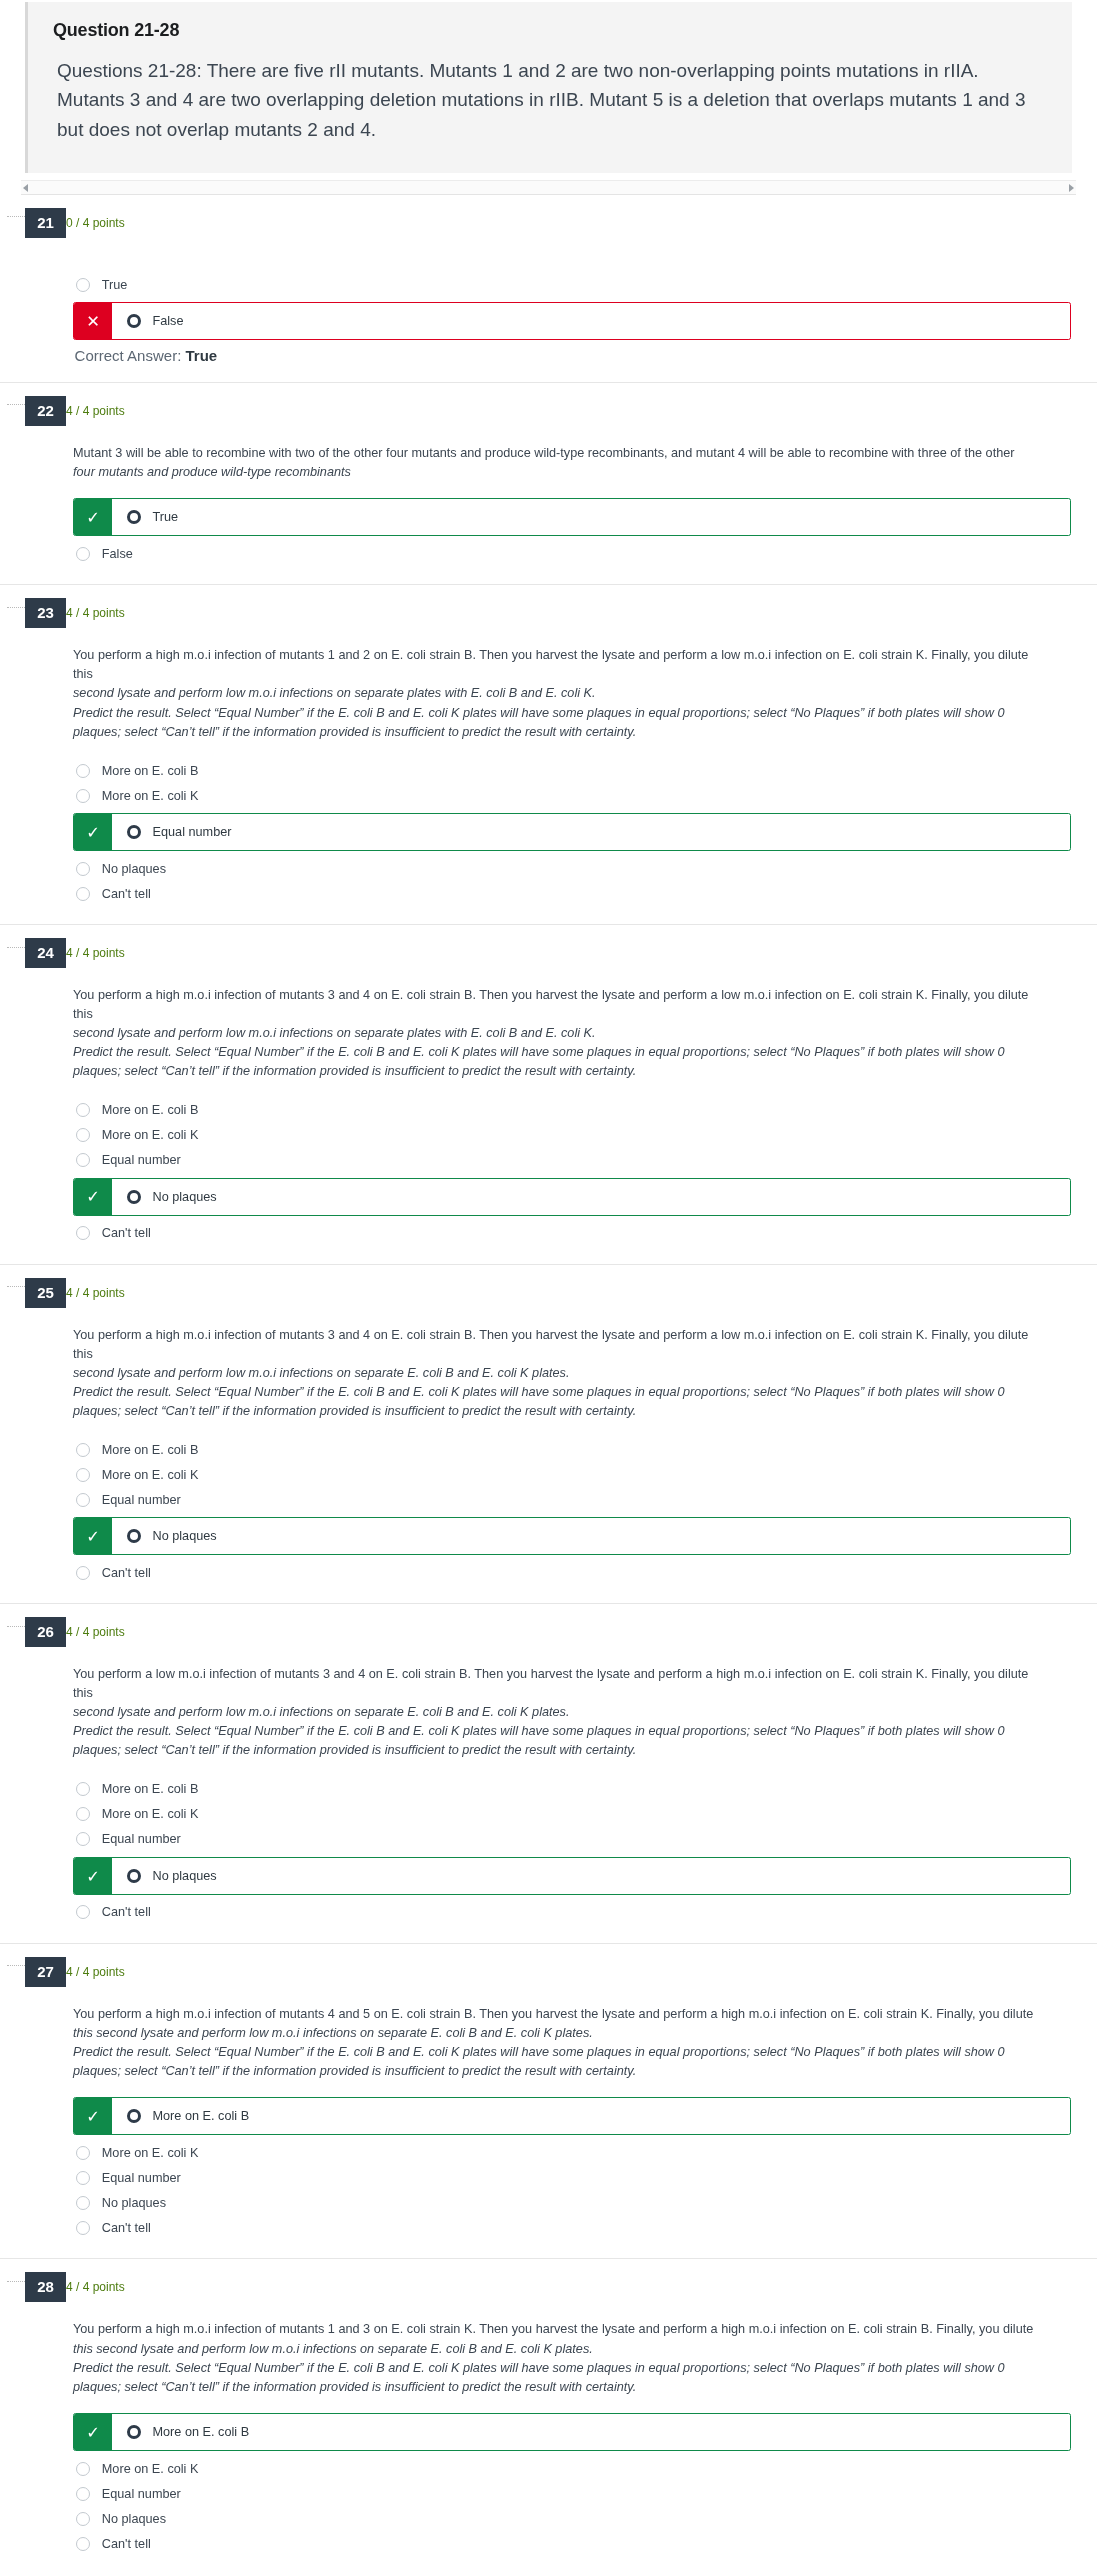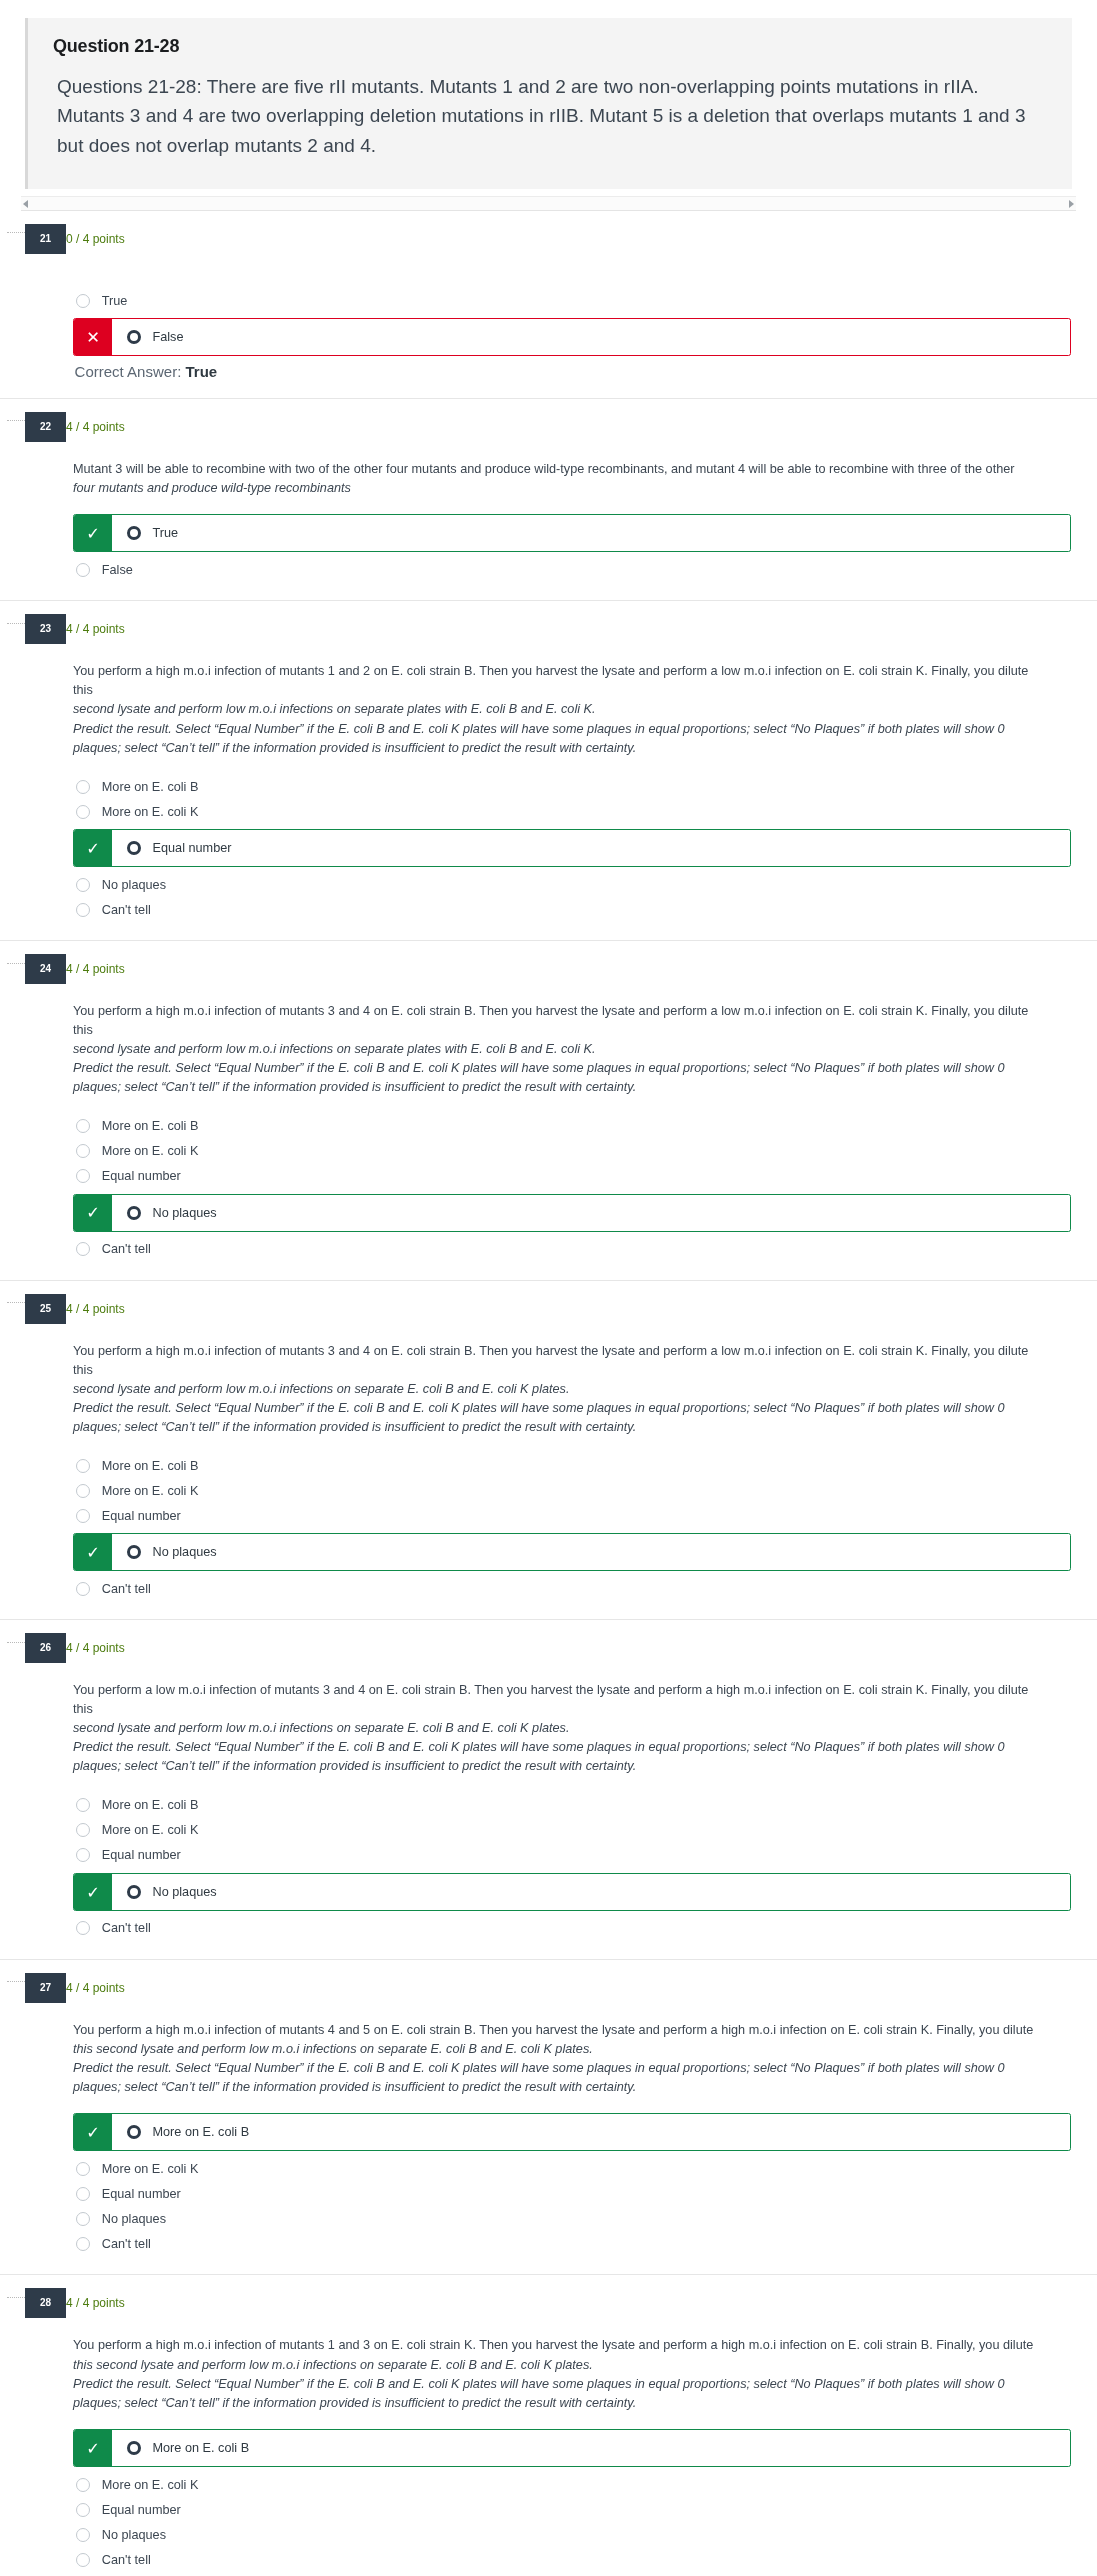--- a/index.html
+++ b/index.html
@@ -7,21 +7,21 @@
     margin: 0; padding: 0;
     background: #ffffff;
     font-family: "Liberation Sans", sans-serif;
     color: #2f3941;
   }
   body { width: 1097px; }
 
   .page { width: 1097px; position: relative; padding: 0; }
 
   
-  .intro-wrap { padding: 18px 25px 0 25px; }
+  .intro-wrap { padding: 2px 25px 0 25px; }
   .intro-box {
     background: #f4f4f4;
     border-left: 3.3px solid #d8d8d8;
     padding: 18px 25px 25px 25px;
   }
   .intro-title {
     font-size: 18px;
     font-weight: bold;
     color: #1b1d1f;
     margin: 0 0 15px 0;
@@ -65,21 +65,21 @@
   .q-dots {
     position: absolute;
     left: -18px;
     top: 50%;
     width: 18px;
     border-top: 0.8px dotted #b9b9b9;
   }
   .q-badge {
     background: #2e3b49;
     color: #ffffff;
-    font-size: 10px;
+    font-size: 15px;
     font-weight: bold;
     min-width: 41px;
     height: 30px;
     line-height: 30px;
     text-align: center;
     padding: 0 6.6px;
   }
   .q-points {
     font-size: 12px;
     color: #4d7c0f;

